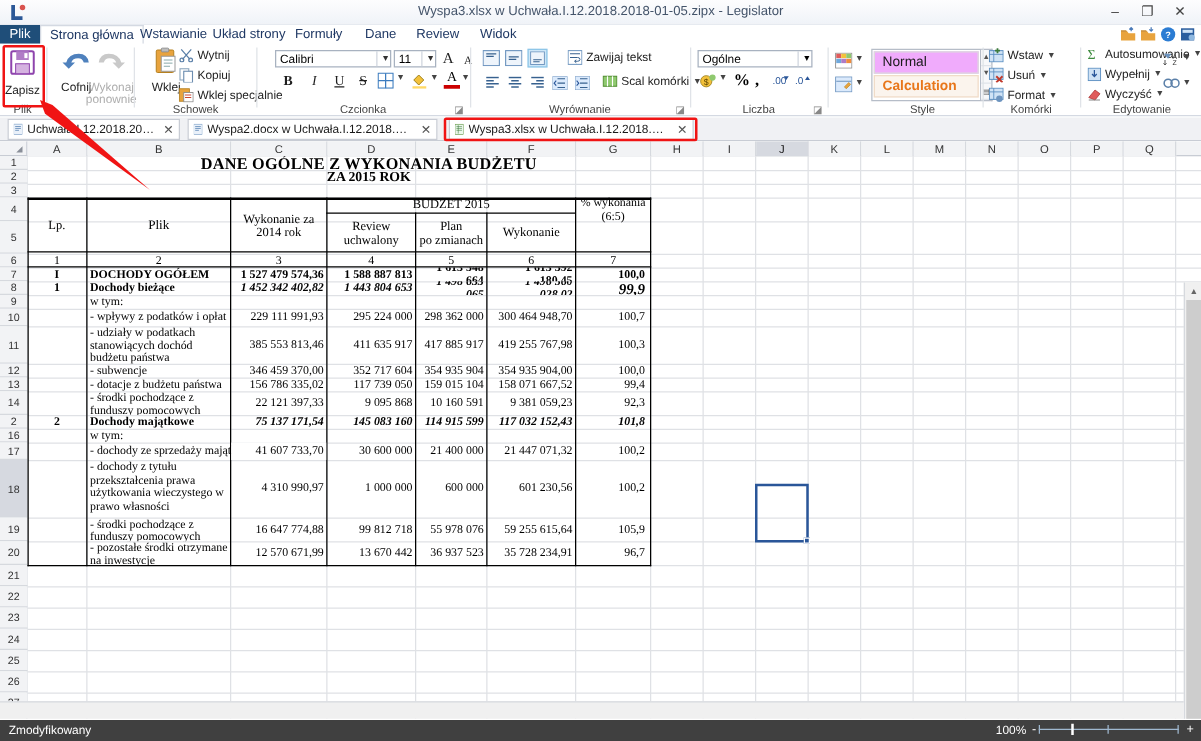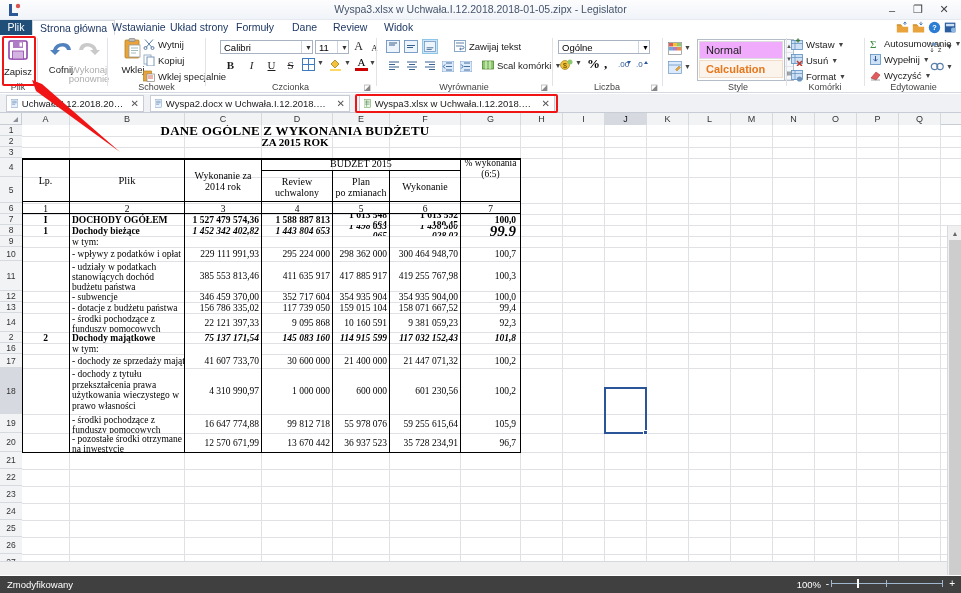--- a/index.html
+++ b/index.html
@@ -684,21 +684,21 @@
       <div class="cell r mid b" style="left:311px;top:89px;width:56px;height:11px;font-size:9.5px;">1 613 548 664</div>
       <div class="cell r mid b" style="left:368px;top:89px;width:70px;height:11px;font-size:9.5px;">1 613 592 180,45</div>
       <div class="cell r mid b" style="left:439px;top:89px;width:57px;height:11px;font-size:9.5px;">100,0</div>
 
       <div class="cell c mid b" style="left:0px;top:100px;width:47px;height:11px;font-size:9.5px;">1</div>
       <div class="cell l mid b" style="left:48px;top:100px;width:114px;height:11px;font-size:9.5px;">Dochody bieżące</div>
       <div class="cell r mid b i" style="left:163px;top:100px;width:76px;height:11px;font-size:9.5px;">1 452 342 402,82</div>
       <div class="cell r mid b i" style="left:240px;top:100px;width:70px;height:11px;font-size:9.5px;">1 443 804 653</div>
       <div class="cell r mid b i" style="left:311px;top:100px;width:56px;height:11px;font-size:9.5px;">1 498 633 065</div>
       <div class="cell r mid b i" style="left:368px;top:100px;width:70px;height:11px;font-size:9.5px;">1 496 560 028,02</div>
-      <div class="cell r mid b i" style="left:439px;top:100px;width:57px;height:11px;font-size:15px;">99,9</div>
+      <div class="cell r mid b i" style="left:439px;top:100px;width:57px;height:11px;font-size:12px;">99,9</div>
 
       <div class="cell l mid" style="left:48px;top:111px;width:114px;height:11px;font-size:9.5px;">w tym:</div>
 
       <div class="cell l mid" style="left:48px;top:122px;width:114px;height:14px;font-size:9.5px;">- wpływy z podatków i opłat</div>
       <div class="cell r mid" style="left:163px;top:122px;width:76px;height:14px;font-size:9.5px;">229 111 991,93</div>
       <div class="cell r mid" style="left:240px;top:122px;width:70px;height:14px;font-size:9.5px;">295 224 000</div>
       <div class="cell r mid" style="left:311px;top:122px;width:56px;height:14px;font-size:9.5px;">298 362 000</div>
       <div class="cell r mid" style="left:368px;top:122px;width:70px;height:14px;font-size:9.5px;">300 464 948,70</div>
       <div class="cell r mid" style="left:439px;top:122px;width:57px;height:14px;font-size:9.5px;">100,7</div>
 

